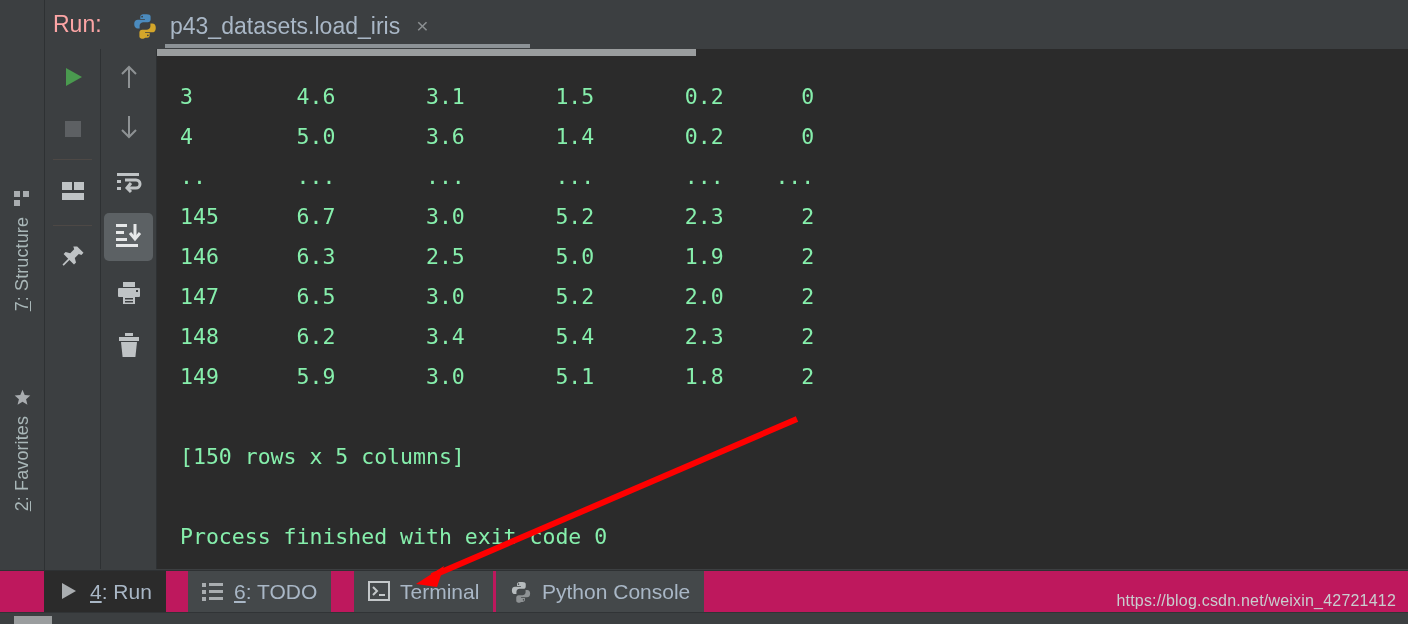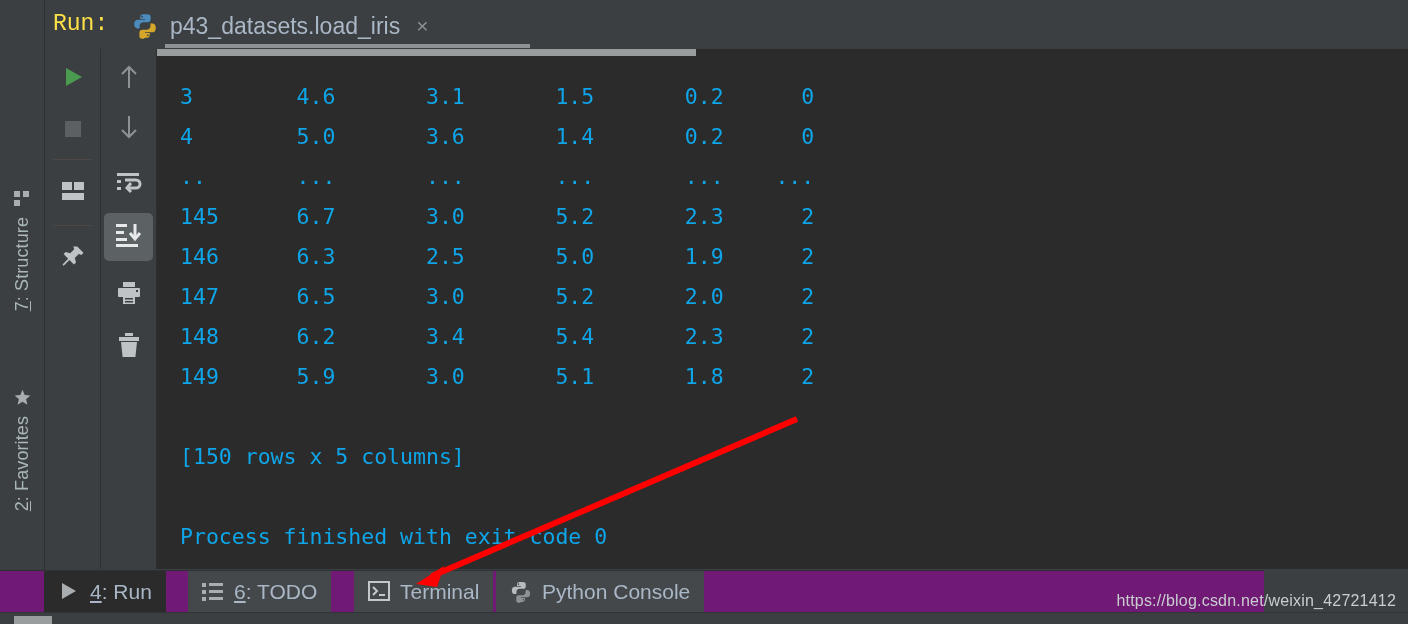--- a/index.html
+++ b/index.html
@@ -77,21 +77,21 @@
   }
 
   
   #run-header {
     position: absolute; left: 45px; top: 0; width: 1363px; height: 49px;
     background: #3c3f41;
     border-bottom: 1px solid #2e3133;
   }
   #run-label {
     position: absolute; left: 8px; top: 8px;
-    font-size: 23px; color: #fde047; line-height: 32px; font-family: Liberation Mono, monospace;
+    font-size: 23px; color: #fca5a5; line-height: 32px;
   }
   #run-tab {
     position: absolute; left: 75px; top: 0px;
     height: 51px; padding: 0 10px 0 12px;
     display: flex; align-items: center; gap: 12px;
     background: #3c3f41;
   }
   #run-tab .tabtext {
     font-size: 23px; color: #a9b7c6; line-height: 30px;
   }
@@ -120,29 +120,29 @@
   }
   #h-scroll-thumb {
     position: absolute; left: 0; top: 0; width: 539px; height: 7px;
     background: #9a9d9e;
   }
   #console-text {
     position: absolute; left: 23px; top: 6px;
     font-family: "DejaVu Sans Mono", monospace;
     font-size: 21.5px;
     line-height: 40px;
-    color: #0ea5e9;
+    color: #86efac;
     white-space: pre;
     letter-spacing: 0px;
   }
 
   
   #bottom-bar {
-    position: absolute; left: 0; top: 570px; width: 1264px; height: 42px;
-    background: #701a75;
+    position: absolute; left: 0; top: 570px; width: 1408px; height: 42px;
+    background: #be185d;
     border-top: 1px solid #2e3133;
   }
   .btab {
     position: absolute; top: 0; height: 42px;
     display: flex; align-items: center; gap: 10px;
     padding: 0 14px;
     color: #a9b7c6; font-size: 21px;
     background: #44484a;
   }
   .btab.active { background: #2b2b2b; }

